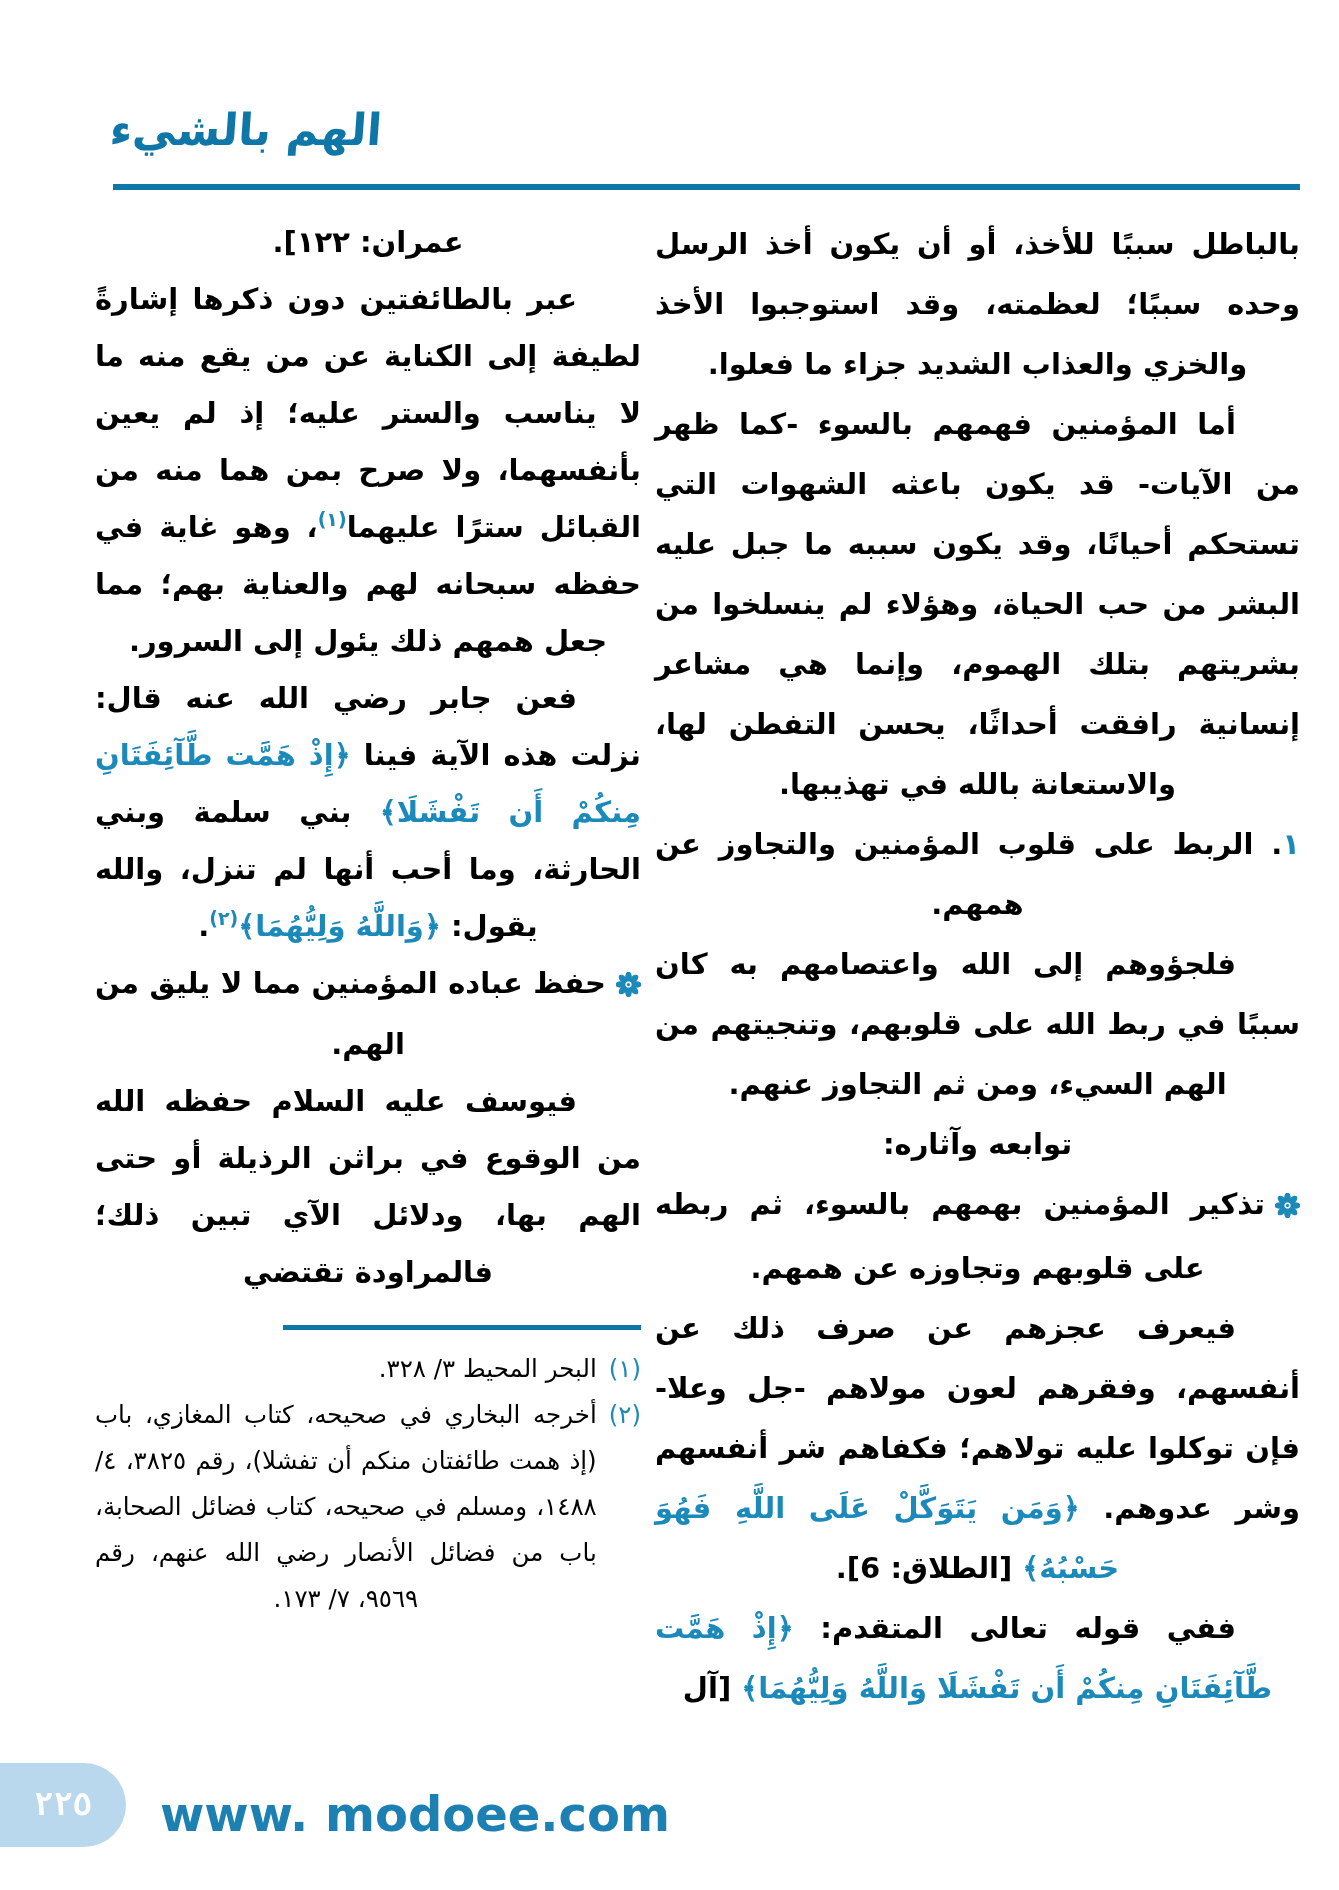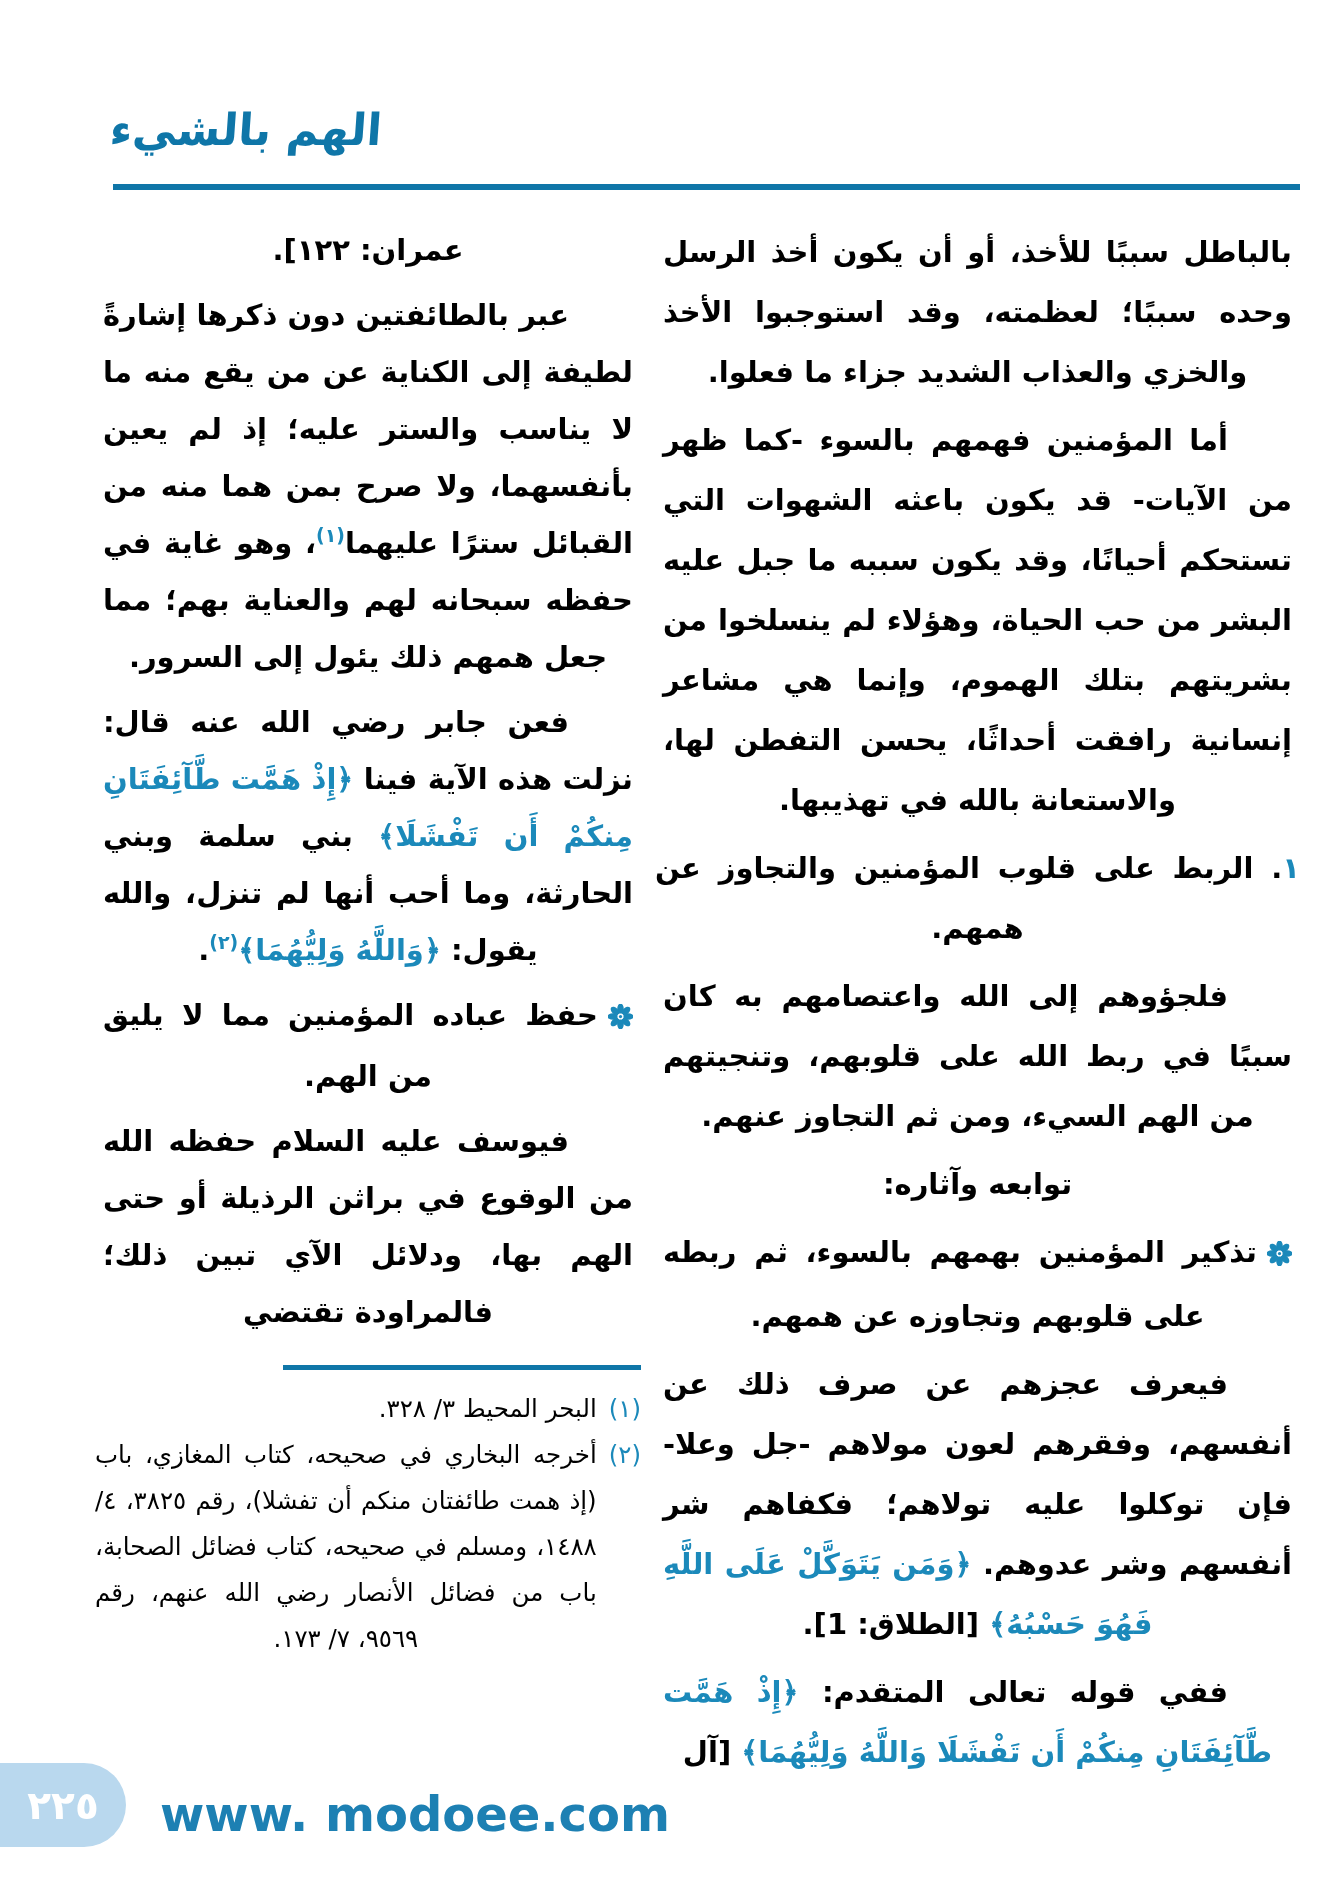--- a/index.html
+++ b/index.html
@@ -19,21 +19,21 @@
     background:var(--rule,#0f76a8);
   }
   
   .content{
     position:absolute;top:214px;left:95px;right:39px;
     display:flex;gap:14px;align-items:flex-start;
   }
   .col{text-align:justify;}
   .col-right{width:645px;font-size:29px;line-height:60px;font-weight:700;}
   .col-left{flex:1;font-size:29px;line-height:57px;font-weight:700;}
-  p{margin:8px;text-align:justify;text-align-last:center;}
+  p{margin:0;text-align:justify;text-align-last:center;}
   p.indent{text-indent:64px;}
   .section-heading{
     margin:6px 140px 6px 0;color:var(--accent,#1b89ba);
     font-size:31px;line-height:60px;font-weight:bold;
     text-align:right;text-align-last:right;
   }
   .numbered-heading{
     font-weight:bold;text-align:justify;text-align-last:center;margin:0;
   }
   .numbered-heading .num{color:var(--accent,#1b89ba);}
@@ -60,21 +60,21 @@
   }
   .fn-text{flex:1;text-align:justify;}
   .fn-text.center-last{text-align-last:center;}
   
   .page-pill{
     position:absolute;left:0;top:1763px;width:126px;height:84px;
     background:var(--pill-bg,#b9d8ee);border-radius:0 46px 46px 0;
     display:flex;align-items:center;justify-content:center;
   }
   .page-pill span{
-    color:var(--pill-text,#fff);font-size:39px;letter-spacing:5px;font-weight:bold;
+    color:var(--pill-text,#fff);font-size:32px;letter-spacing:5px;font-weight:bold;font-family:Liberation Mono, monospace;
   }
   .website{
     position:absolute;left:160px;top:1786px;direction:ltr;
     color:var(--website,#1d80b3);font-size:48px;font-weight:600;
     white-space:nowrap;
   }
 </style>
 </head>
 <body>
 
@@ -103,21 +103,21 @@
               <ellipse cx="0" cy="-6.2" rx="2.6" ry="4.2" transform="rotate(135)"></ellipse>
               <ellipse cx="0" cy="-6.2" rx="2.6" ry="4.2" transform="rotate(180)"></ellipse>
               <ellipse cx="0" cy="-6.2" rx="2.6" ry="4.2" transform="rotate(225)"></ellipse>
               <ellipse cx="0" cy="-6.2" rx="2.6" ry="4.2" transform="rotate(270)"></ellipse>
               <ellipse cx="0" cy="-6.2" rx="2.6" ry="4.2" transform="rotate(315)"></ellipse>
             </g>
             <circle r="2.4" fill="#ffffff"></circle>
             <circle r="1.3" fill="currentColor"></circle>
           </svg></span><span>تذكير المؤمنين بهمهم بالسوء، ثم ربطه على قلوبهم وتجاوزه عن همهم.</span></p>
 
-    <p class="indent"><span>فيعرف عجزهم عن صرف ذلك عن أنفسهم، وفقرهم لعون مولاهم -جل وعلا- فإن توكلوا عليه تولاهم؛ فكفاهم شر أنفسهم وشر عدوهم. </span><span class="verse">﴿وَمَن يَتَوَكَّلْ عَلَى اللَّهِ فَهُوَ حَسْبُهُ﴾</span><span> [الطلاق: 1].</span></p>
+    <p class="indent"><span>فيعرف عجزهم عن صرف ذلك عن أنفسهم، وفقرهم لعون مولاهم -جل وعلا- فإن توكلوا عليه تولاهم؛ فكفاهم شر أنفسهم وشر عدوهم. </span><span class="verse">﴿وَمَن يَتَوَكَّلْ عَلَى اللَّهِ فَهُوَ حَسْبُهُ﴾</span><span> [الطلاق: 6].</span></p>
 
     <p class="indent"><span>ففي قوله تعالى المتقدم: </span><span class="verse">﴿إِذْ هَمَّت طَّآئِفَتَانِ مِنكُمْ أَن تَفْشَلَا وَاللَّهُ وَلِيُّهُمَا﴾</span><span> [آل</span></p>
   </div>
 
   <div class="col col-left">
     <p>عمران: ١٢٢].</p>
 
     <p class="indent"><span>عبر بالطائفتين دون ذكرها إشارةً لطيفة إلى الكناية عن من يقع منه ما لا يناسب والستر عليه؛ إذ لم يعين بأنفسهما، ولا صرح بمن هما منه من القبائل سترًا عليهما</span><sup class="fn-ref">(١)</sup><span>، وهو غاية في حفظه سبحانه لهم والعناية بهم؛ مما جعل همهم ذلك يئول إلى السرور.</span></p>
 
     <p class="indent"><span>فعن جابر رضي الله عنه قال: نزلت هذه الآية فينا </span><span class="verse">﴿إِذْ هَمَّت طَّآئِفَتَانِ مِنكُمْ أَن تَفْشَلَا﴾</span><span> بني سلمة وبني الحارثة، وما أحب أنها لم تنزل، والله يقول: </span><span class="verse">﴿وَاللَّهُ وَلِيُّهُمَا﴾</span><sup class="fn-ref">(٢)</sup><span>.</span></p>

